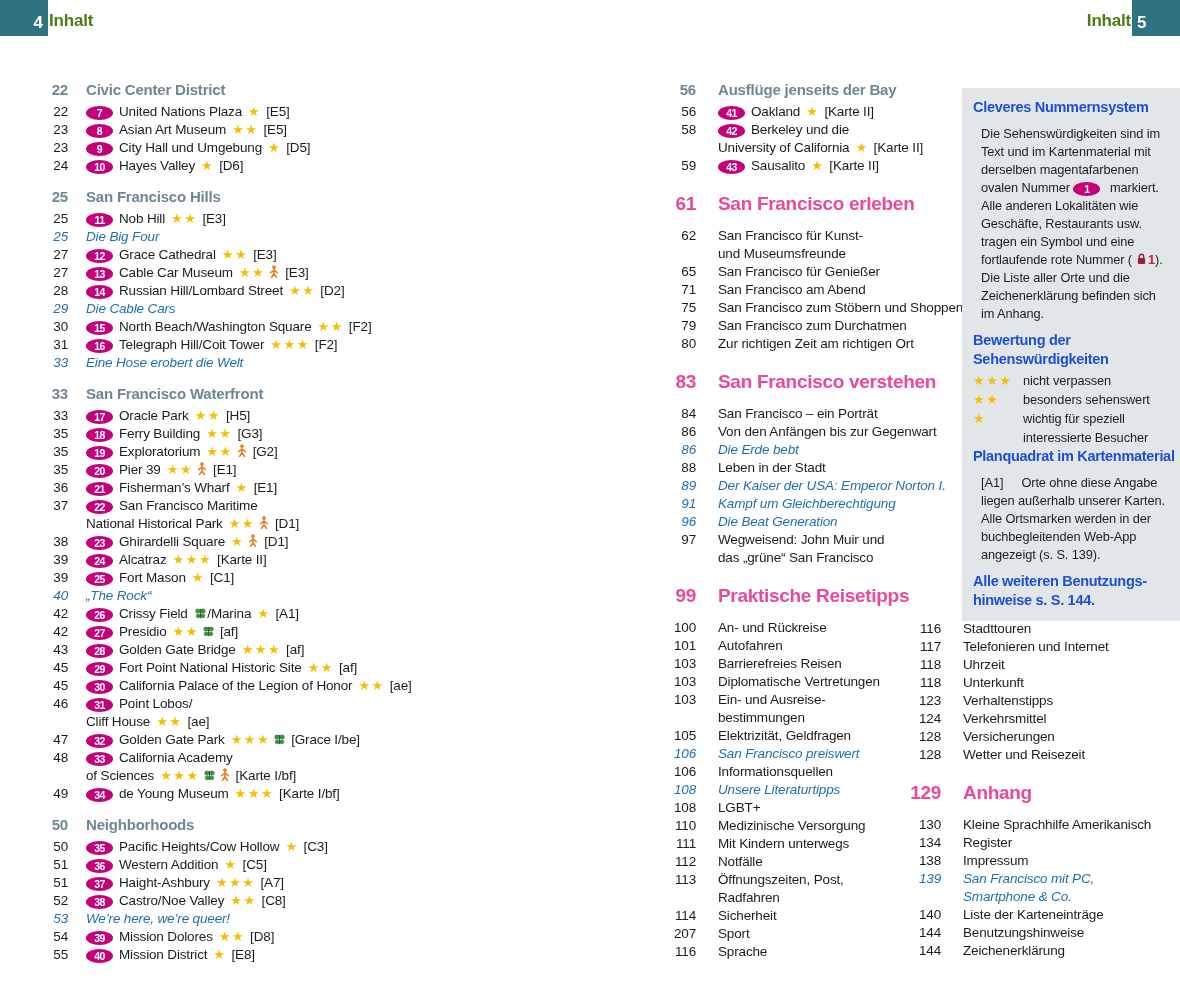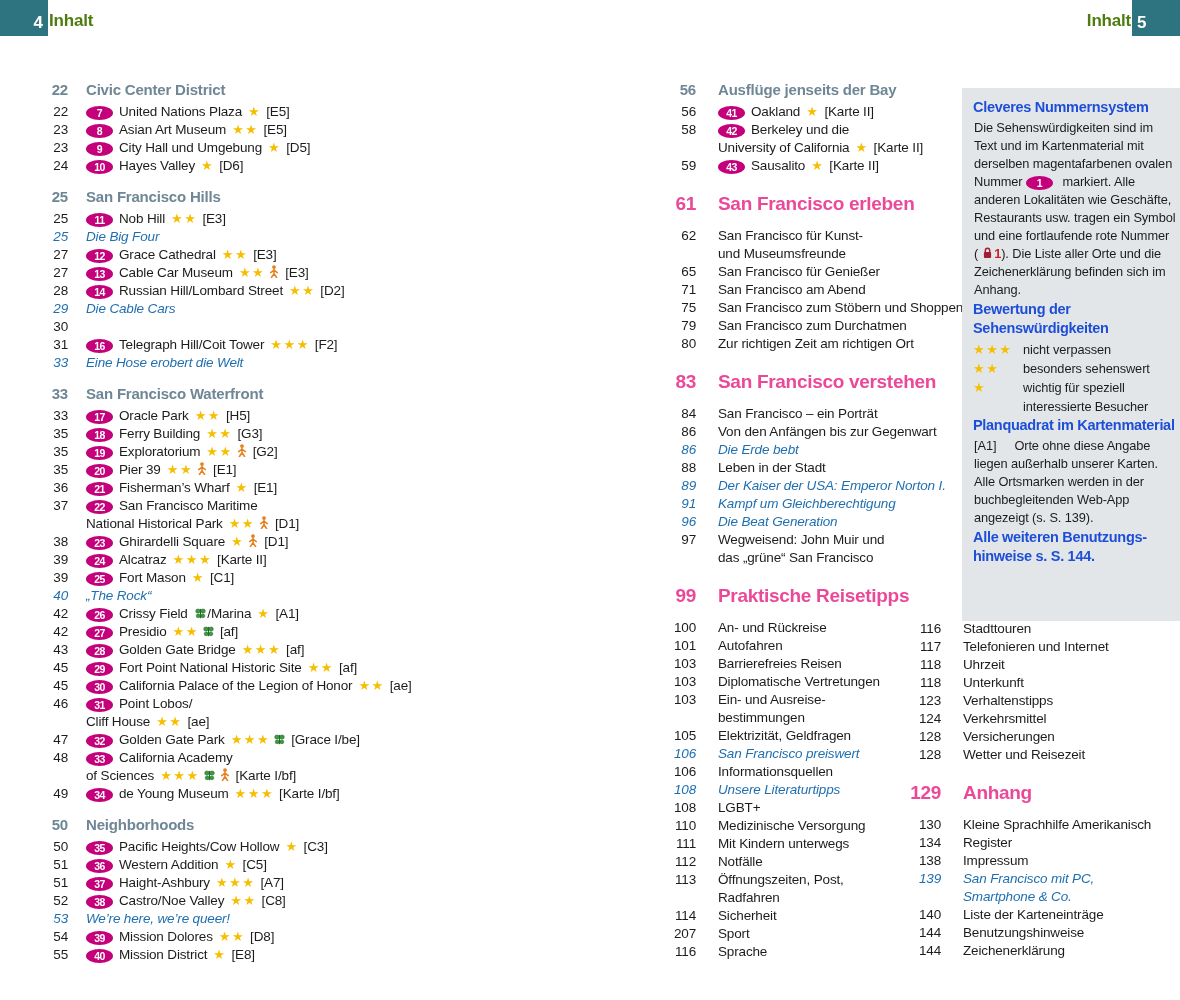--- a/index.html
+++ b/index.html
@@ -61,21 +61,21 @@
   #infobox{
     position:absolute;left:962px;top:88px;width:204px;height:513px;
     background:#E3E6E9;padding:10px 11px;overflow:hidden;
     font-size:12.8px;line-height:18px;letter-spacing:-0.1px;
   }
   #infobox h3{
     font-size:14.5px;font-weight:bold;color:#1d4ed8;line-height:19px;
     letter-spacing:-0.3px;margin:0 0 2px;
   }
   #ib-title2,#ib-title3{margin-top:13px;}
-  #ib-para1,#ib-para3{margin:1px;}
+  #ib-para1,#ib-para3{margin:8px;}
   #ib-ratings{margin:1px 0 0;}
   .rating-row{display:flex;align-items:baseline;line-height:19px;}
   .rating-row .stars{flex:none;width:50px;margin-left:0;font-size:13px;}
   #ib-footer{margin-top:13px;margin-bottom:0;}
   .grid-ref{display:inline-block;margin-right:18px;}
 </style>
 </head>
 <body>
 
 <div class="page">
@@ -137,20 +137,21 @@
       <div class="row entry">
         <span class="num">28</span>
         <span class="content"><span class="badge">14</span>Russian Hill/Lombard Street<span class="stars">★★</span><span class="map">[D2]</span></span>
       </div>
       <div class="row italic">
         <span class="num">29</span>
         <span class="content">Die Cable Cars</span>
       </div>
       <div class="row entry">
         <span class="num">30</span>
+        <span class="content"><span class="badge">15</span>North Beach/Washington Square<span class="stars">★★</span><span class="map">[F2]</span></span>
       </div>
       <div class="row entry">
         <span class="num">31</span>
         <span class="content"><span class="badge">16</span>Telegraph Hill/Coit Tower<span class="stars">★★★</span><span class="map">[F2]</span></span>
       </div>
       <div class="row italic">
         <span class="num">33</span>
         <span class="content">Eine Hose erobert die Welt</span>
       </div>
       <div class="row section">

